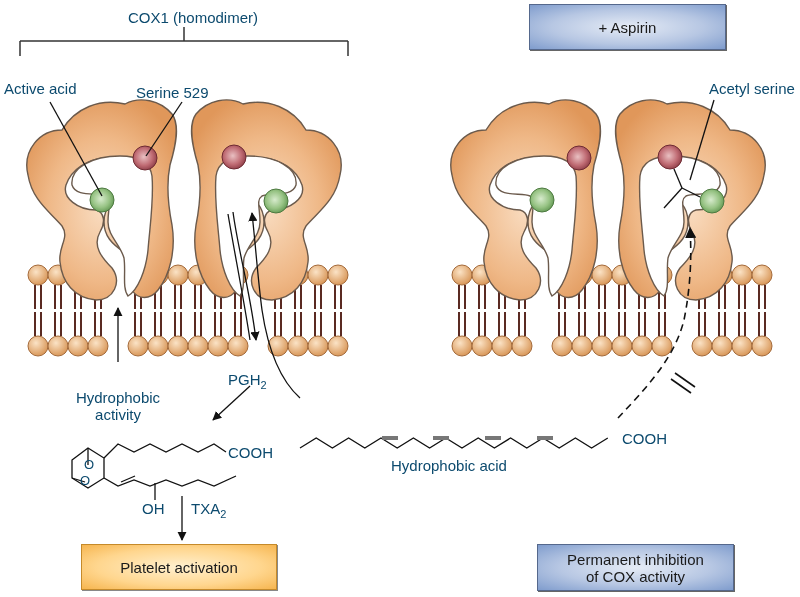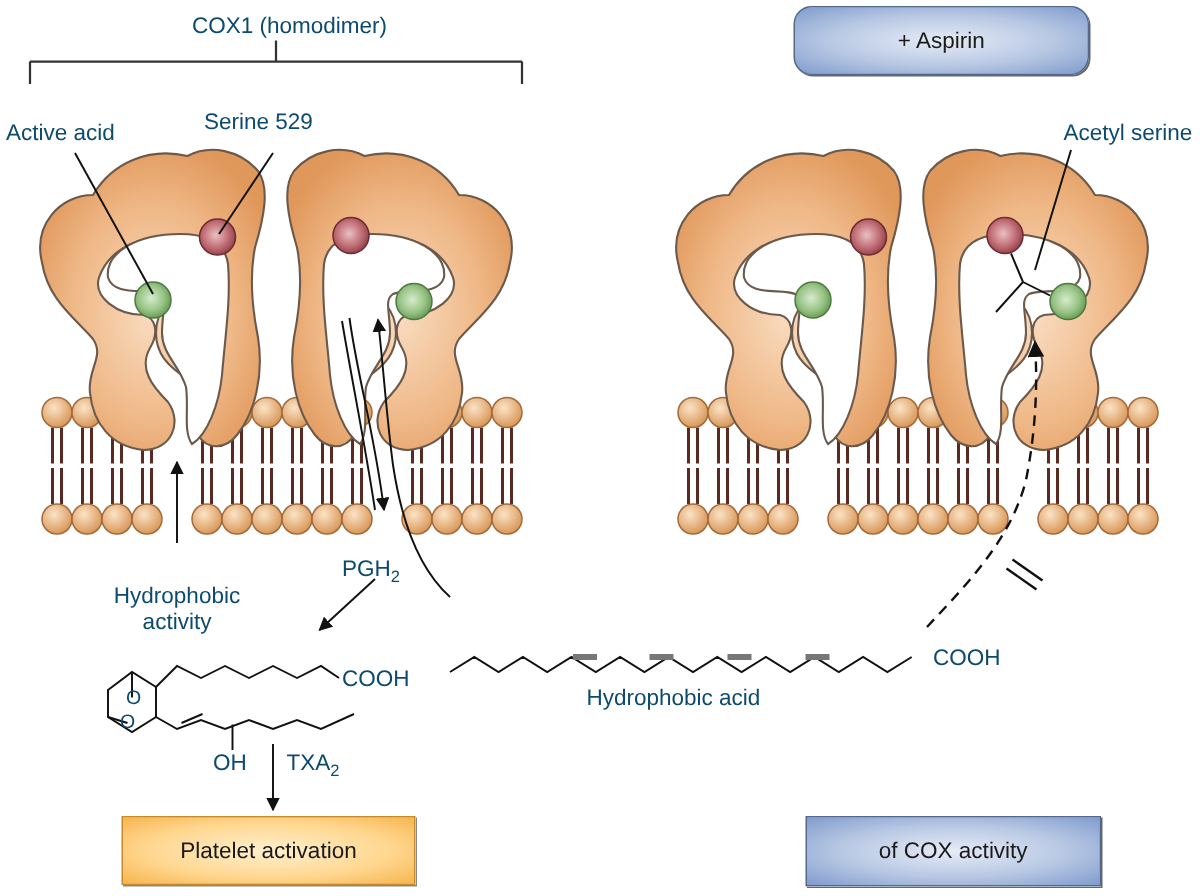--- a/index.html
+++ b/index.html
@@ -241,38 +241,39 @@
         <rect x="382" y="436" width="16" height="4" fill="#777"></rect>
         <rect x="433" y="436" width="16" height="4" fill="#777"></rect>
         <rect x="485" y="436" width="16" height="4" fill="#777"></rect>
         <rect x="537" y="436" width="16" height="4" fill="#777"></rect>
       </g>
   </g>
 </svg>
 
 <div class="lbl" style="left:128px; top:9px;">COX1 (homodimer)</div>
 <div class="lbl" style="left:4px; top:80px;">Active acid</div>
-<div class="lbl" style="left:136px; top:73px;">Serine 529</div>
+<div class="lbl" style="left:136px; top:84px;">Serine 529</div>
 <div class="lbl" style="left:681px; top:80px;margin-left:28px;">Acetyl serine</div>
 
 <div class="lbl center" style="left:66px; top:389px; width:104px;">
   <div>Hydrophobic</div>
   <div>activity</div>
 </div>
 
 <div class="lbl" style="left:228px; top:371px;"><span>PGH</span><sub>2</sub></div>
 
 <div class="lbl" style="left:228px; top:444px;">COOH</div>
 <div class="lbl" style="left:84px; top:456px; font-size:13px;">O</div>
 <div class="lbl" style="left:80px; top:472px; font-size:13px;">O</div>
 <div class="lbl" style="left:142px; top:500px;">OH</div>
 <div class="lbl" style="left:191px; top:500px;"><span>TXA</span><sub>2</sub></div>
 
 <div class="lbl" style="left:622px; top:430px;">COOH</div>
 <div class="lbl" style="left:391px; top:457px;">Hydrophobic acid</div>
 
-<div class="box box-blue" style="left:529px; top:4px; width:197px; height:46px;border-radius:12px;">+ Aspirin</div>
+<div class="box box-blue" style="left:529px; top:4px; width:197px; height:46px;">+ Aspirin</div>
 
 <div class="box box-orange" style="left:81px; top:544px; width:196px; height:46px;">Platelet activation</div>
 
 <div class="box box-blue" style="left:537px; top:544px; width:197px; height:47px; flex-direction:column;">
+  <div>Permanent inhibition</div>
   <div>of COX activity</div>
 </div>
 
 </body></html>

